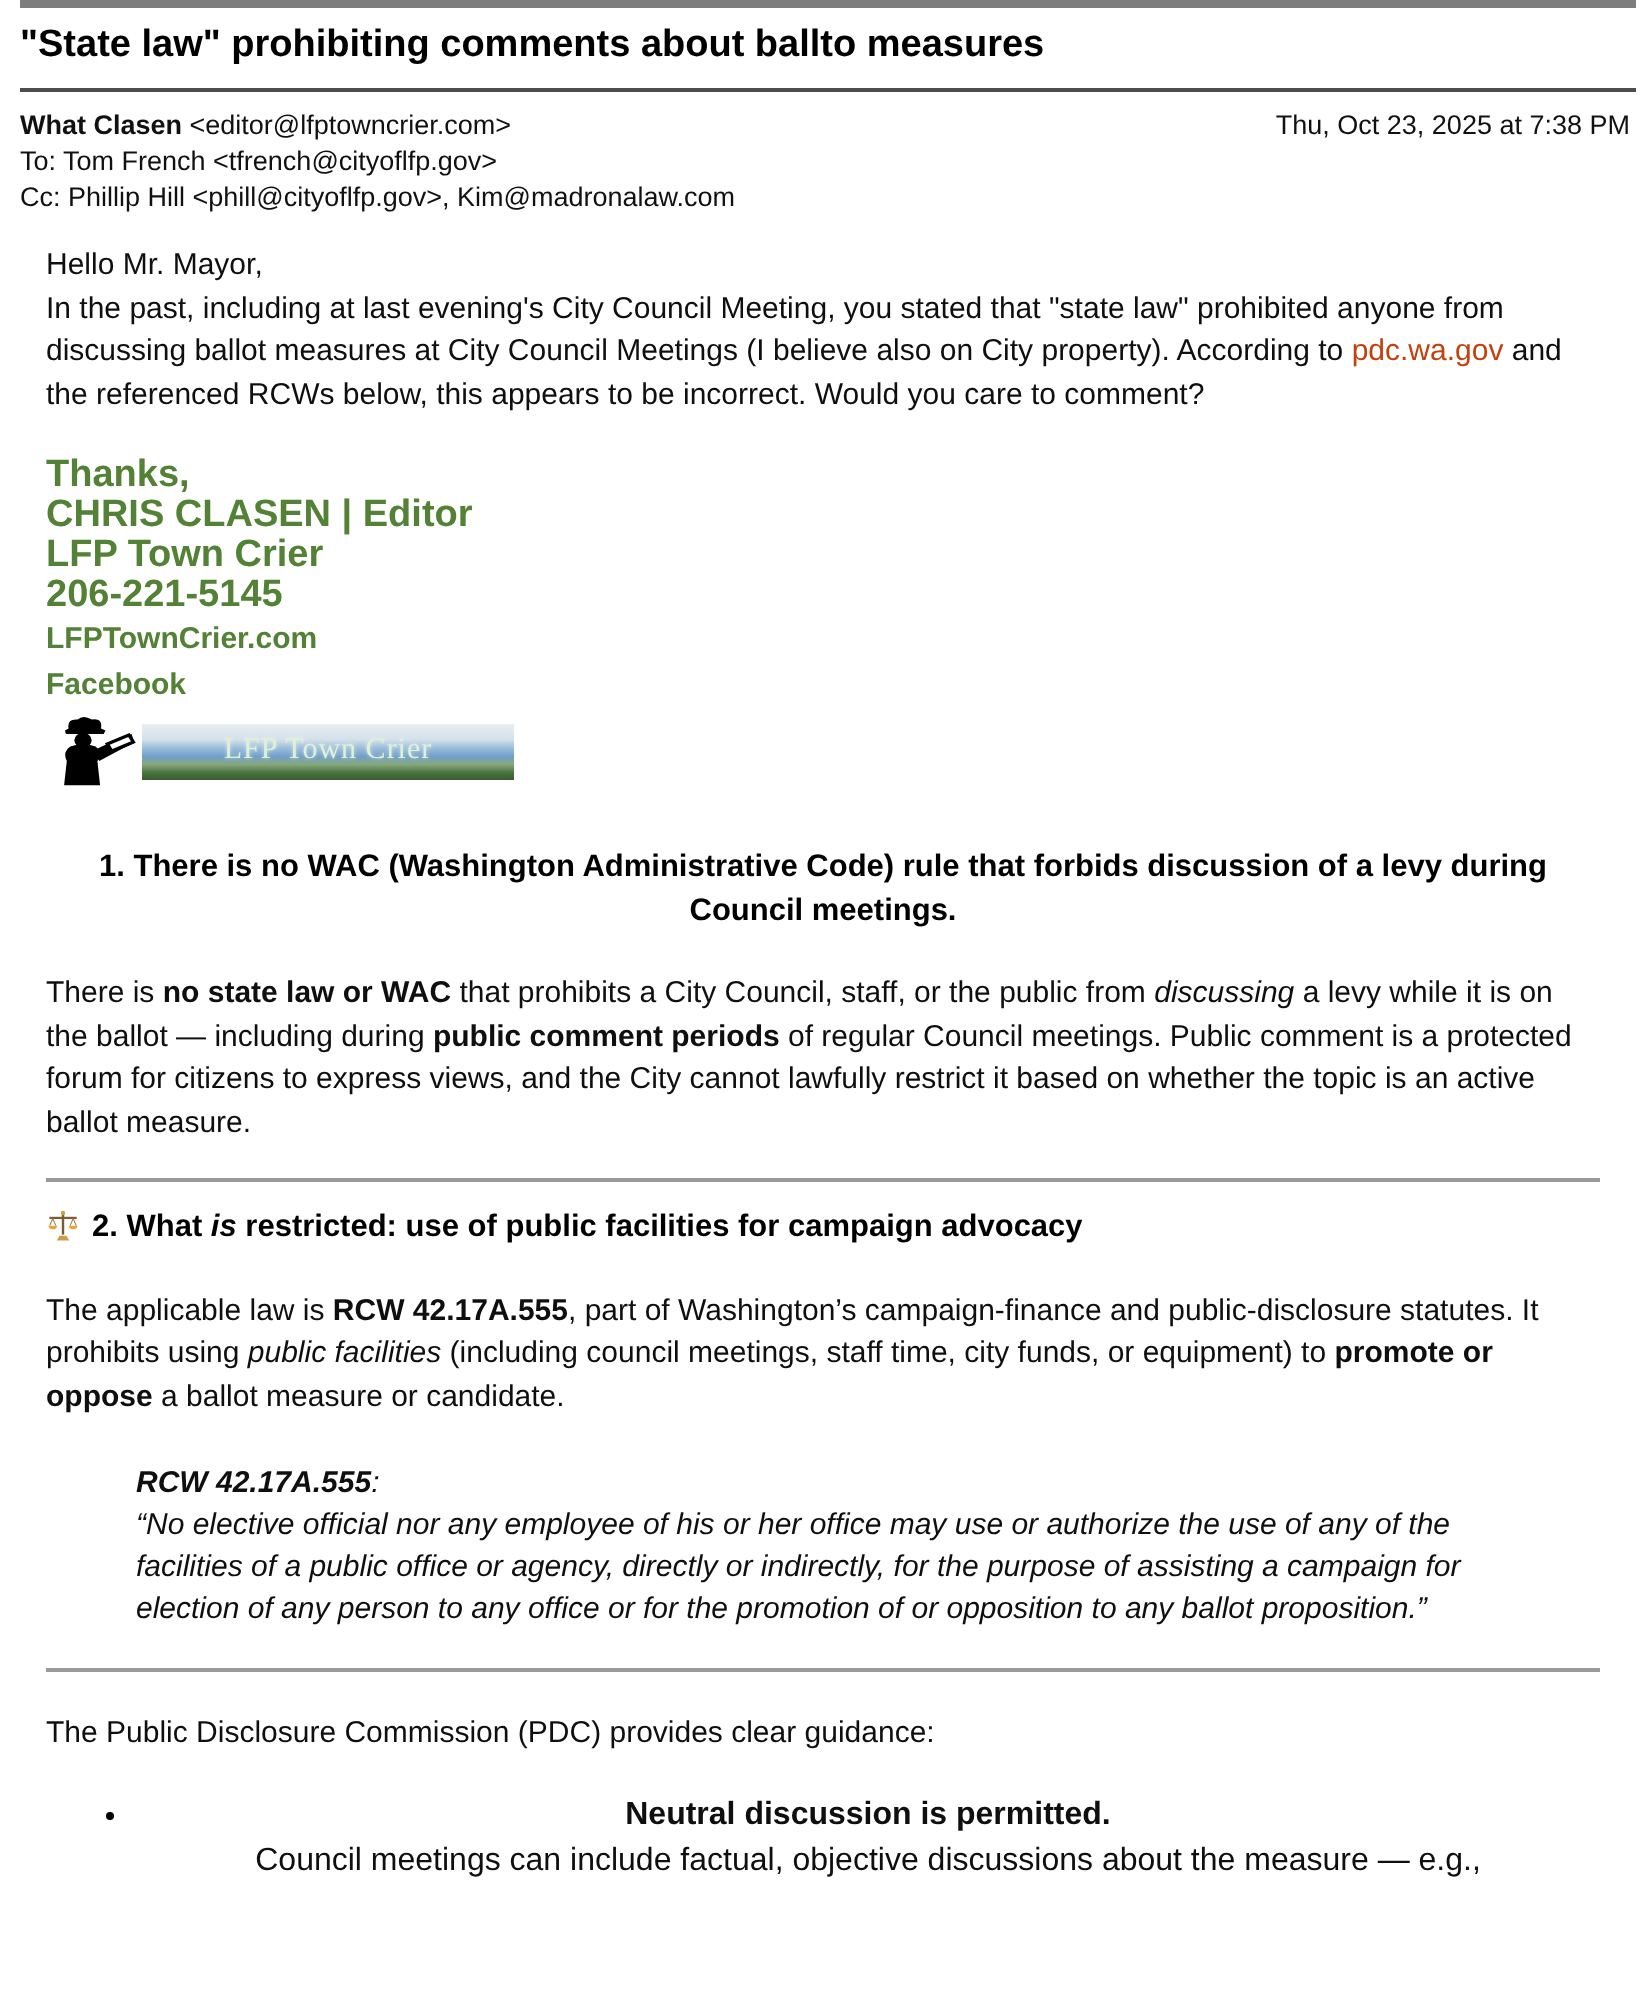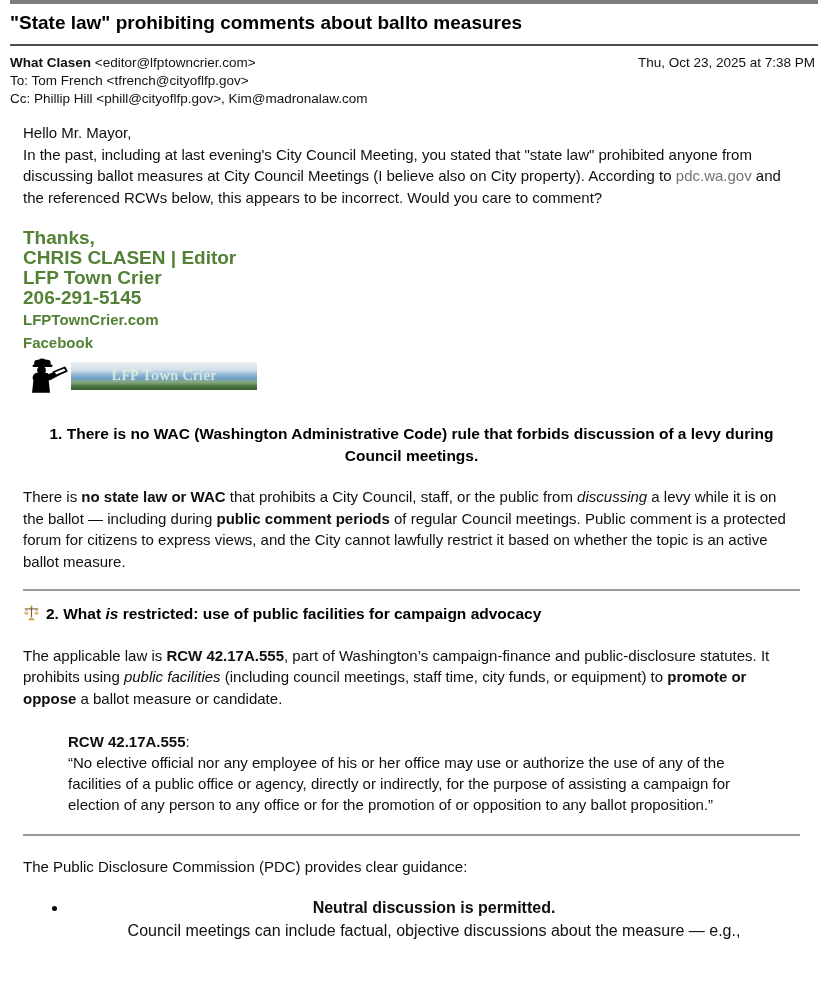--- a/index.html
+++ b/index.html
@@ -11,21 +11,21 @@
   .topbar{height:4px;background:#7d7d7d;margin:0 7px 0 10px;}
   .subject{font-size:19px;font-weight:700;line-height:25px;margin:6px 10px 0 10px;color:#000;}
   .hr-subject{border:0;border-top:2px solid #4d4d4d;margin:9px 7px 0 10px;}
   .mail-header{margin:8px 10px 0 10px;font-size:13.5px;line-height:18px;color:#111;}
   .mail-header .row1{display:flex;justify-content:space-between;}
   .from-name{font-weight:700;}
   .body{margin:14px 25px 0 23px;width:777px;font-size:15px;line-height:21.5px;color:#0f0f0f;}
   .rich{white-space:pre-line;}
   .b{font-weight:700;}
   .i{font-style:italic;}
-  .lnk{color:#737373;cursor:pointer;}
+  .lnk{color:#c2410c;cursor:pointer;}
   .sig{margin-top:20px;color:#538135;font-weight:700;}
   .sig-sm{font-size:19px;line-height:20px;}
   .sig-lg{font-size:15px;line-height:23px;}
   .banner-row{display:flex;align-items:center;margin-top:3px;height:38px;}
   .crier{flex:0 0 auto;}
   .banner{
     width:186px;height:28px;margin-left:2px;position:relative;
     background:linear-gradient(180deg,#e9eef1 0%,#d4e0ea 28%,#9dbfda 42%,#6f9fca 58%,#86a87c 72%,#47703c 88%,#3a5c33 100%);
     display:flex;align-items:center;justify-content:center;
   }
@@ -33,21 +33,21 @@
     font-family:"Liberation Serif","DejaVu Serif",serif;
     font-size:15px;color:#dff0d4;letter-spacing:.5px;
     text-shadow:0 0 2px rgba(255,255,255,.55);
   }
   .sec-h{font-weight:700;font-size:15.5px;line-height:21.5px;color:#000;}
   .h1-block{margin-top:28px;text-align:center;}
   .para{margin-top:20px;}
   .rule{border:0;border-top:2px solid #9a9a9a;margin:17px 0 0 0;}
   .icon-h{display:flex;align-items:flex-start;margin-top:12px;gap:6px;}
   .icon-h .scales{flex:0 0 auto;margin-top:2px;}
-  .quote{margin:22px 0 0 45px;width:700px;line-height:21px;}
+  .quote{margin:22px 0 0 45px;width:700px;line-height:21px;font-style:italic;}
   .bullets{margin:18px 0 0 0;padding-left:45px;text-align:center;}
   .bullets li{font-size:16px;line-height:23px;}
   .bullets li::marker{color:#000;}
 </style>
 </head>
 <body>
 
 <div class="page">
 
   <div class="topbar"></div>
@@ -67,21 +67,21 @@
 
   <div class="body">
 
     <div class="rich"><span>Hello Mr. Mayor,
 In the past, including at last evening's City Council Meeting, you stated that "state law" prohibited anyone from discussing ballot measures at City Council Meetings (I believe also on City property). According to </span><span class="lnk">pdc.wa.gov</span><span> and the referenced RCWs below, this appears to be incorrect. Would you care to comment?</span></div>
 
     <div class="sig">
       <div class="sig-sm">Thanks,</div>
       <div class="sig-sm">CHRIS CLASEN | Editor</div>
       <div class="sig-sm">LFP Town Crier</div>
-      <div class="sig-sm">206-291-5145</div>
+      <div class="sig-sm">206-221-5145</div>
       <div class="sig-lg">LFPTownCrier.com</div>
       <div class="sig-lg">Facebook</div>
     </div>
 
     <div class="banner-row">
       <svg class="crier" viewBox="0 0 50 40" width="46" height="36" aria-hidden="true">
         <path fill="#000" d="M12 7 Q11 1.5 17 2 Q20 -1 25 2 Q31 1 30 7 L32.5 8 L31.5 10 L10.5 10 L10 8 Z"></path>
         <ellipse cx="20" cy="13.5" rx="4.8" ry="4.2" fill="#000"></ellipse>
         <path fill="#000" d="M13 17 Q20 14.5 27 17 L31 21 L28 25 L29.5 38.5 L9.5 38.5 L11 25 Q8.5 20 13 17 Z"></path>
         <path fill="#000" d="M26 19 L40 12.5 L47 10 L48.5 15 L42 18 L29 25 Z"></path>

